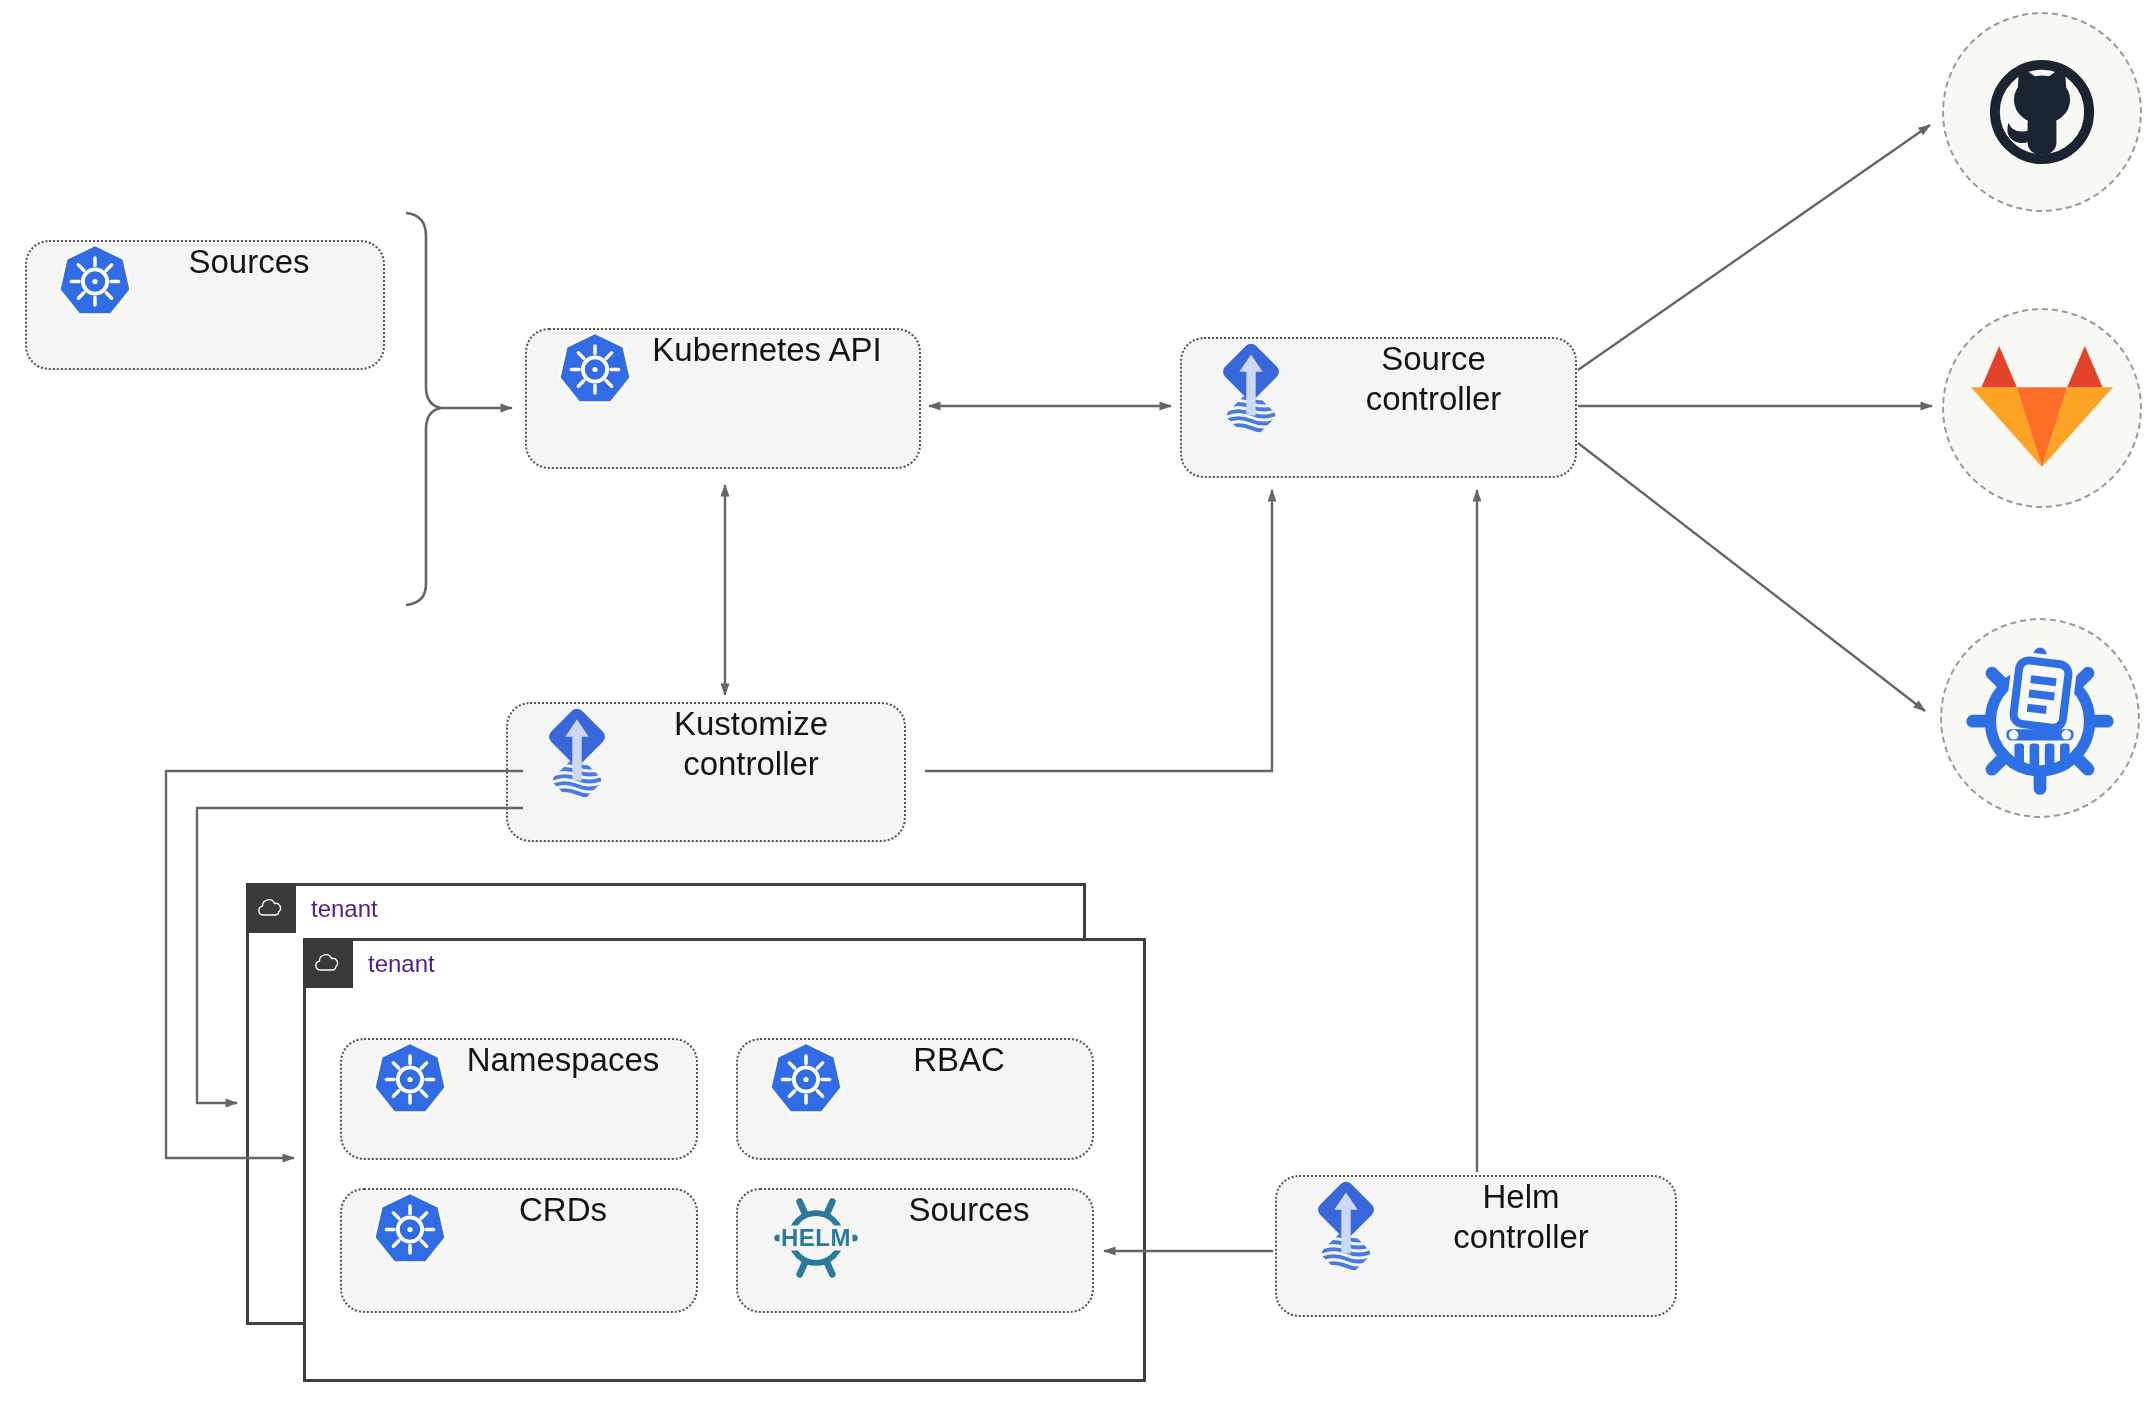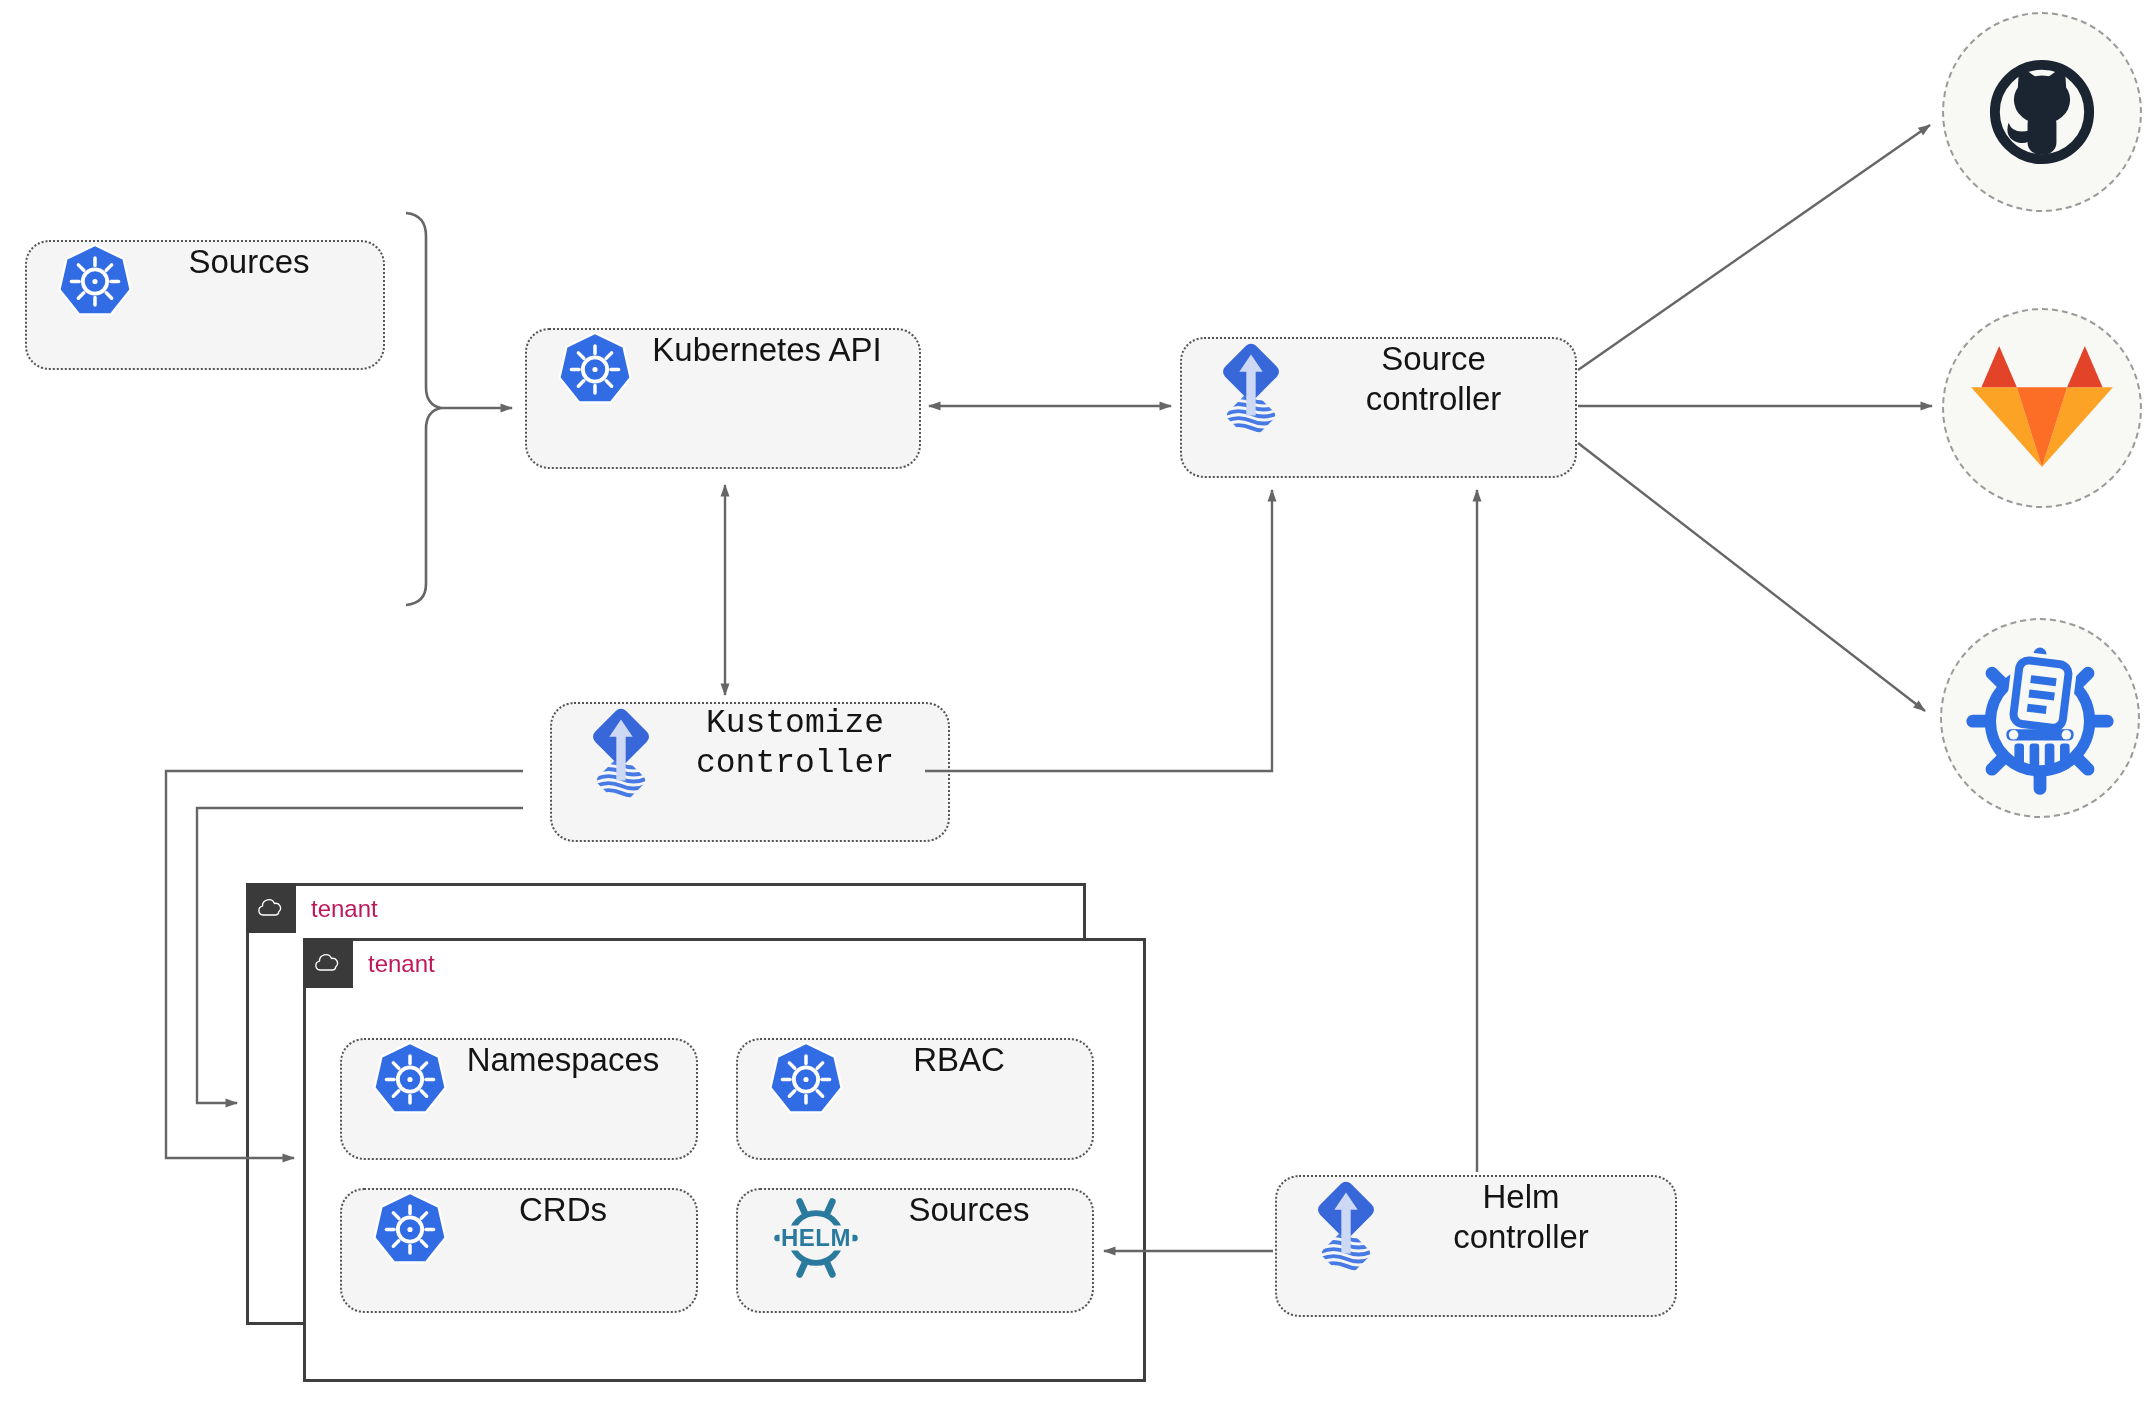--- a/index.html
+++ b/index.html
@@ -10,34 +10,34 @@
         display:flex;align-items:flex-start;padding:0 18px 0 30px;box-sizing:border-box;z-index:3;}
   .pill-label{flex:1;text-align:center;font-size:33px;color:#141414;line-height:1.22;}
   .k8s-ic{width:76px;height:76px;flex:0 0 auto;}
   .flux-ic{width:78px;height:106px;flex:0 0 auto;}
   .helm-ic{width:96px;height:96px;flex:0 0 auto;}
 
   #node-sources{left:25px;top:240px;width:360px;height:130px;}
   #node-kustomizations{left:22px;top:448px;width:360px;height:125px;}
   #node-k8s-api{left:525px;top:328px;width:396px;height:141px;}
   #node-source-controller{left:1180px;top:337px;width:397px;height:141px;gap:20px;}
-  #node-kustomize-controller{left:550px;top:702px;width:400px;height:140px;font-family:Liberation Mono, monospace;}
+  #node-kustomize-controller{left:506px;top:702px;width:400px;height:140px;}
   #node-helm-controller{left:1275px;top:1175px;width:402px;height:142px;}
   #node-namespaces{left:340px;top:1038px;width:358px;height:122px;}
   #node-rbac{left:736px;top:1038px;width:358px;height:122px;}
   #node-crds{left:340px;top:1188px;width:358px;height:125px;}
   #node-releases{left:736px;top:1188px;width:358px;height:125px;}
 
   
   .tenant{position:absolute;background:#ffffff;border:3px solid #3f3f3f;box-sizing:border-box;}
   #tenant-back{left:246px;top:883px;width:840px;height:442px;z-index:1;}
   #tenant-front{left:303px;top:938px;width:843px;height:444px;z-index:2;}
   .tenant-tab{position:absolute;left:-3px;top:-3px;width:50px;height:50px;background:#3a3a3a;
               display:flex;align-items:center;justify-content:center;}
-  .tenant-label{position:absolute;left:62px;top:-3px;height:52px;line-height:52px;font-size:24px;color:#be185d;}
+  .tenant-label{position:absolute;left:62px;top:-3px;height:52px;line-height:52px;font-size:24px;color:#4c1d95;}
 
   
   .endpoint{position:absolute;width:200px;height:200px;border-radius:50%;background:#f8f8f4;
             border:2.5px dashed #9a9a9a;box-sizing:border-box;display:flex;align-items:center;justify-content:center;z-index:2;}
   #endpoint-github{left:1942px;top:12px;}
   #endpoint-gitlab{left:1942px;top:308px;}
   #endpoint-artifacts{left:1940px;top:618px;}
 
   #connectors{position:absolute;left:0;top:0;width:2144px;height:1407px;z-index:5;pointer-events:none;}
   #connectors path{fill:none;stroke:#666666;stroke-width:2.4px;}

